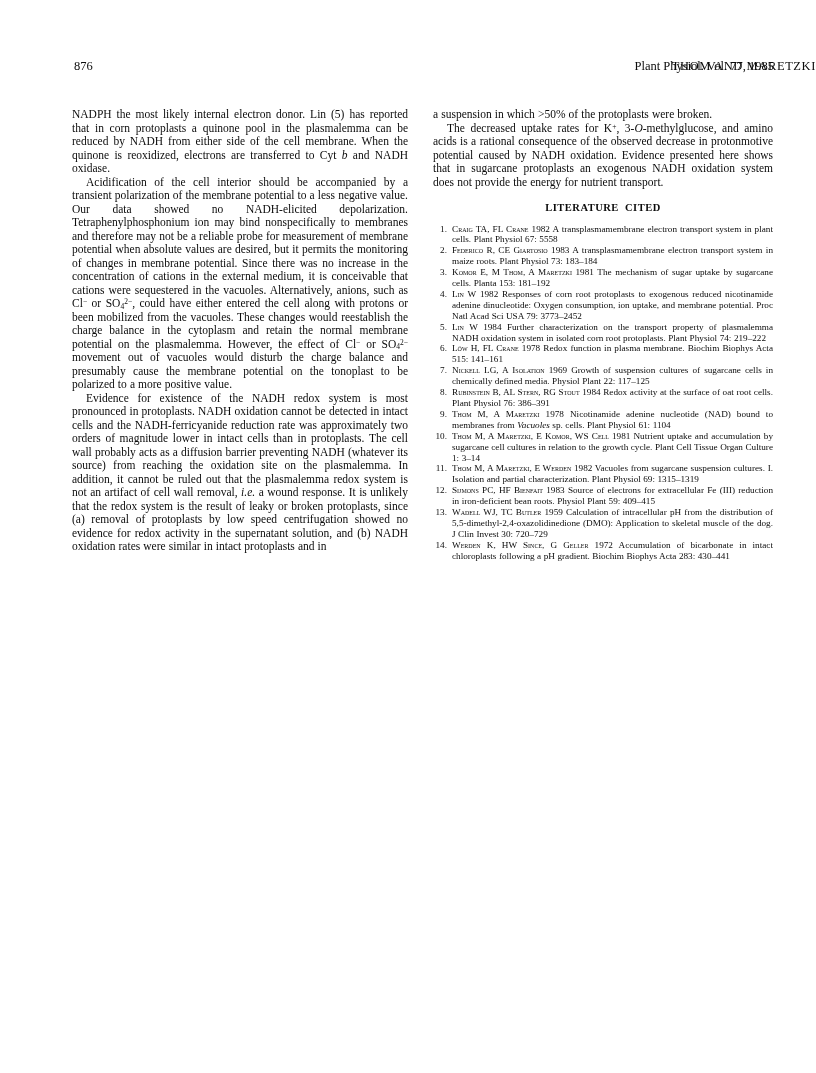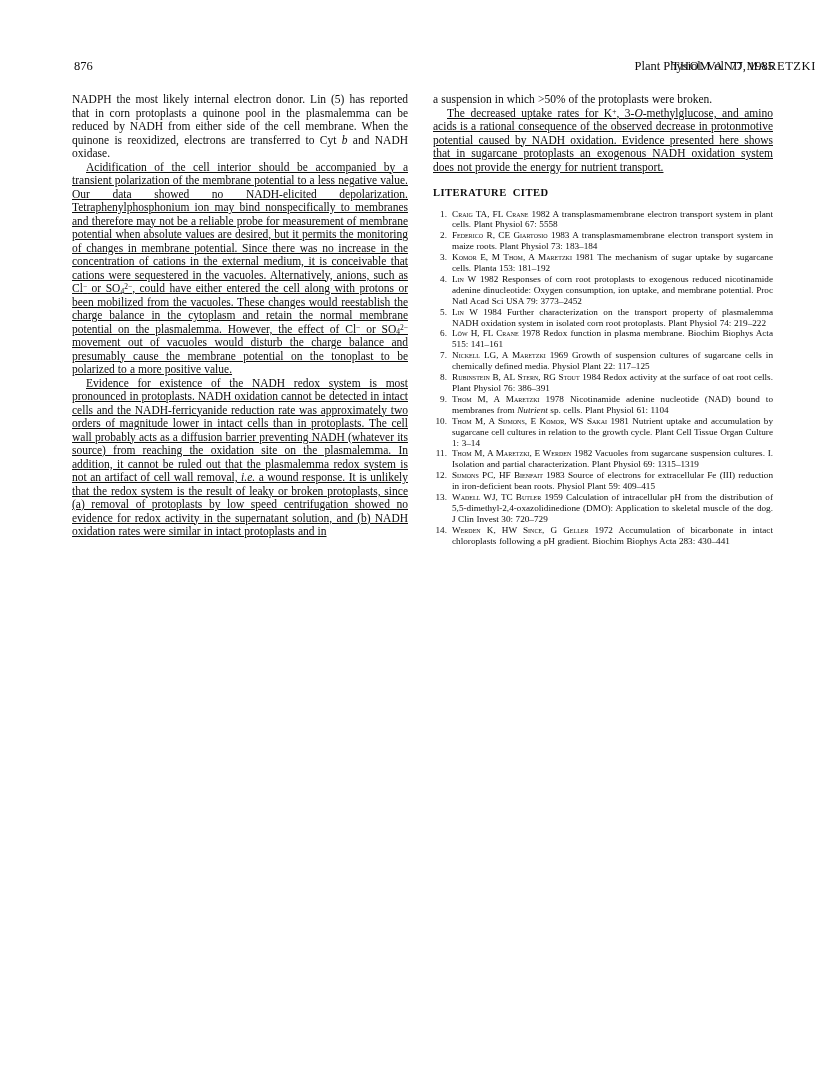--- a/index.html
+++ b/index.html
@@ -15,41 +15,41 @@
 
   .header {
     position: absolute; top: 59px; left: 0; right: 0; height: 16px;
     font-size: 12.5px;
   }
   .pageno  { position: absolute; left: 74px; font-weight: 500; }
   .running { position: absolute; left: 12px; right: 0; text-align: right; letter-spacing: 0.6px; font-weight: 400; }
   .journal { position: absolute; right: 42px; font-weight: 400; margin-left: 47px; }
 
   .col {
-    position: absolute; top: 93px;
+    position: absolute; top: 108px;
     text-align: justify;
     font-size: 11.5px;
     line-height: 13.5px;
     word-spacing: 0.2px;
   }
   .col-left  { left: 72px;  width: 336px; }
   .col-right { left: 433px; width: 340px; }
 
   .para { margin: 0; }
-  .para + .para { text-indent: 14px; text-decoration: underline; }
+  .para + .para { text-indent: 14px; }
 
   sup, sub { font-size: 7.5px; line-height: 0; vertical-align: baseline; position: relative; }
   sup { top: -0.4em; }
   sub { top: 0.25em; }
   .sc { font-variant: small-caps; }
 
   .lit-heading {
     font-size: 10.5px;
     font-weight: bold;
-    text-align: left;
+    text-align: center;
     letter-spacing: 0.5px;
     word-spacing: 3px;
     margin: 12px 0 9px 0;
   }
 
   .refs {
     list-style: none;
     margin: 0; padding: 0;
     font-size: 9.2px;
     line-height: 10.9px;
@@ -118,36 +118,36 @@
           <span class="ref-text"><span class="sc">Lin W</span><span> 1984 Further characterization on the transport property of plasmalemma NADH oxidation system in isolated corn root protoplasts. Plant Physiol 74: 219–222</span></span>
         </li>
 
         <li class="ref">
           <span class="ref-num">6.</span>
           <span class="ref-text"><span class="sc">Löw H, FL Crane</span><span> 1978 Redox function in plasma membrane. Biochim Biophys Acta 515: 141–161</span></span>
         </li>
 
         <li class="ref">
           <span class="ref-num">7.</span>
-          <span class="ref-text"><span class="sc">Nickell LG, A Maretzki</span><span> 1969 Growth of suspension cultures of sugarcane cells in chemically defined media. Physiol Plant 22: 117–125</span></span>
+          <span class="ref-text"><span class="sc">Nickell LG, A Isolation</span><span> 1969 Growth of suspension cultures of sugarcane cells in chemically defined media. Physiol Plant 22: 117–125</span></span>
         </li>
 
         <li class="ref">
           <span class="ref-num">8.</span>
           <span class="ref-text"><span class="sc">Rubinstein B, AL Stern, RG Stout</span><span> 1984 Redox activity at the surface of oat root cells. Plant Physiol 76: 386–391</span></span>
         </li>
 
         <li class="ref">
           <span class="ref-num">9.</span>
-          <span class="ref-text"><span class="sc">Thom M, A Maretzki</span><span> 1978 Nicotinamide adenine nucleotide (NAD) bound to membranes from </span><i>Nutrient</i><span> sp. cells. Plant Physiol 61: 1104</span></span>
+          <span class="ref-text"><span class="sc">Thom M, A Maretzki</span><span> 1978 Nicotinamide adenine nucleotide (NAD) bound to membranes from </span><i>Vacuoles</i><span> sp. cells. Plant Physiol 61: 1104</span></span>
         </li>
 
         <li class="ref">
           <span class="ref-num">10.</span>
-          <span class="ref-text"><span class="sc">Thom M, A Sijmons, E Komor, WS Sakai</span><span> 1981 Nutrient uptake and accumulation by sugarcane cell cultures in relation to the growth cycle. Plant Cell Tissue Organ Culture 1: 3–14</span></span>
+          <span class="ref-text"><span class="sc">Thom M, A Maretzki, E Komor, WS Cell</span><span> 1981 Nutrient uptake and accumulation by sugarcane cell cultures in relation to the growth cycle. Plant Cell Tissue Organ Culture 1: 3–14</span></span>
         </li>
 
         <li class="ref">
           <span class="ref-num">11.</span>
           <span class="ref-text"><span class="sc">Thom M, A Maretzki, E Werden</span><span> 1982 Vacuoles from sugarcane suspension cultures. I. Isolation and partial characterization. Plant Physiol 69: 1315–1319</span></span>
         </li>
 
         <li class="ref">
           <span class="ref-num">12.</span>
           <span class="ref-text"><span class="sc">Sijmons PC, HF Bienfait</span><span> 1983 Source of electrons for extracellular Fe (III) reduction in iron-deficient bean roots. Physiol Plant 59: 409–415</span></span>

